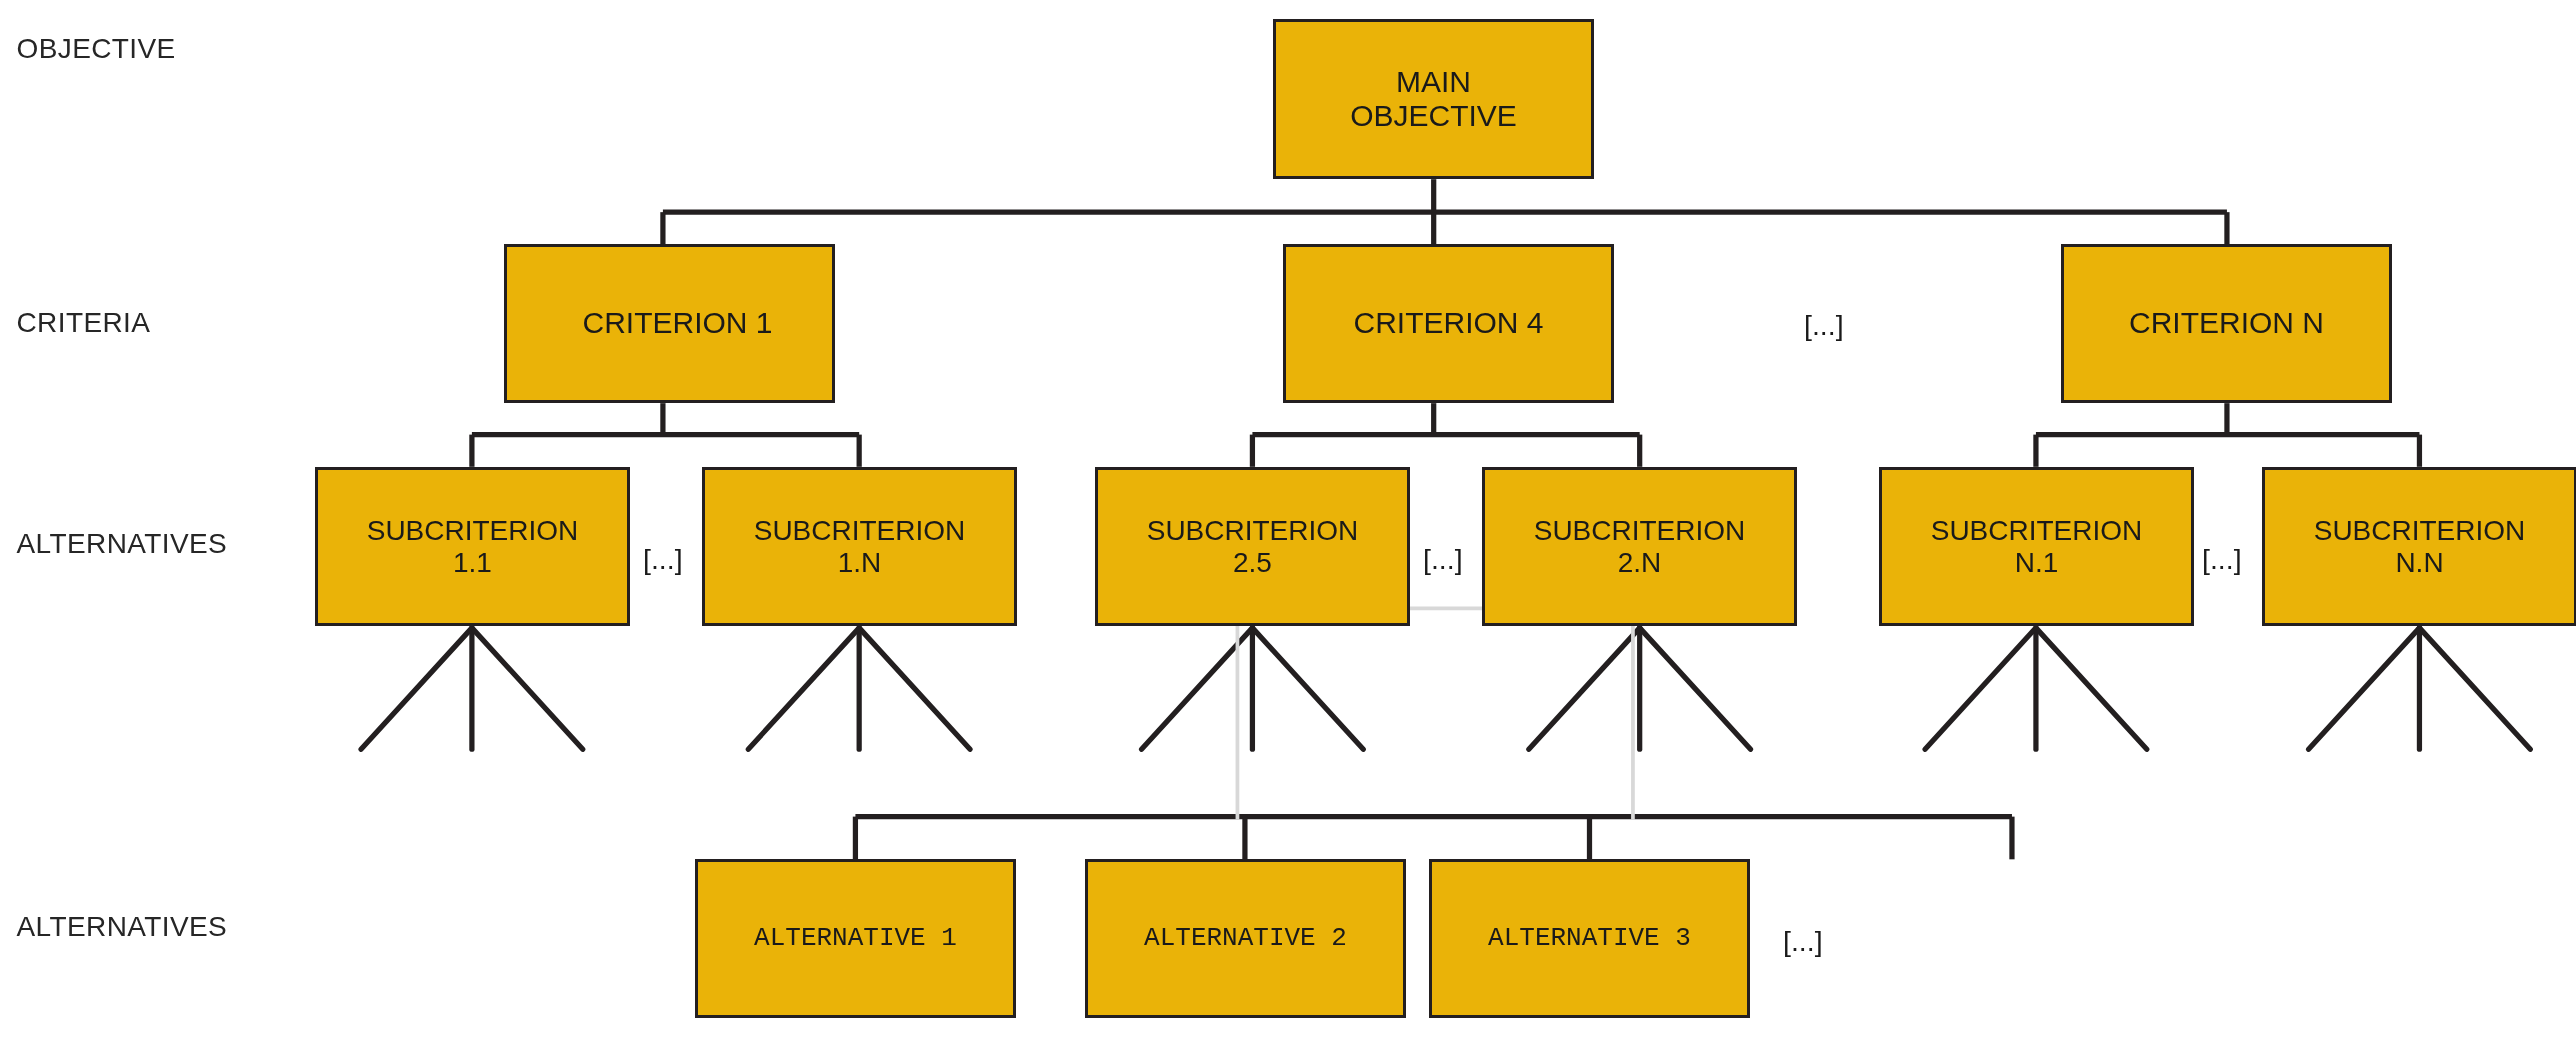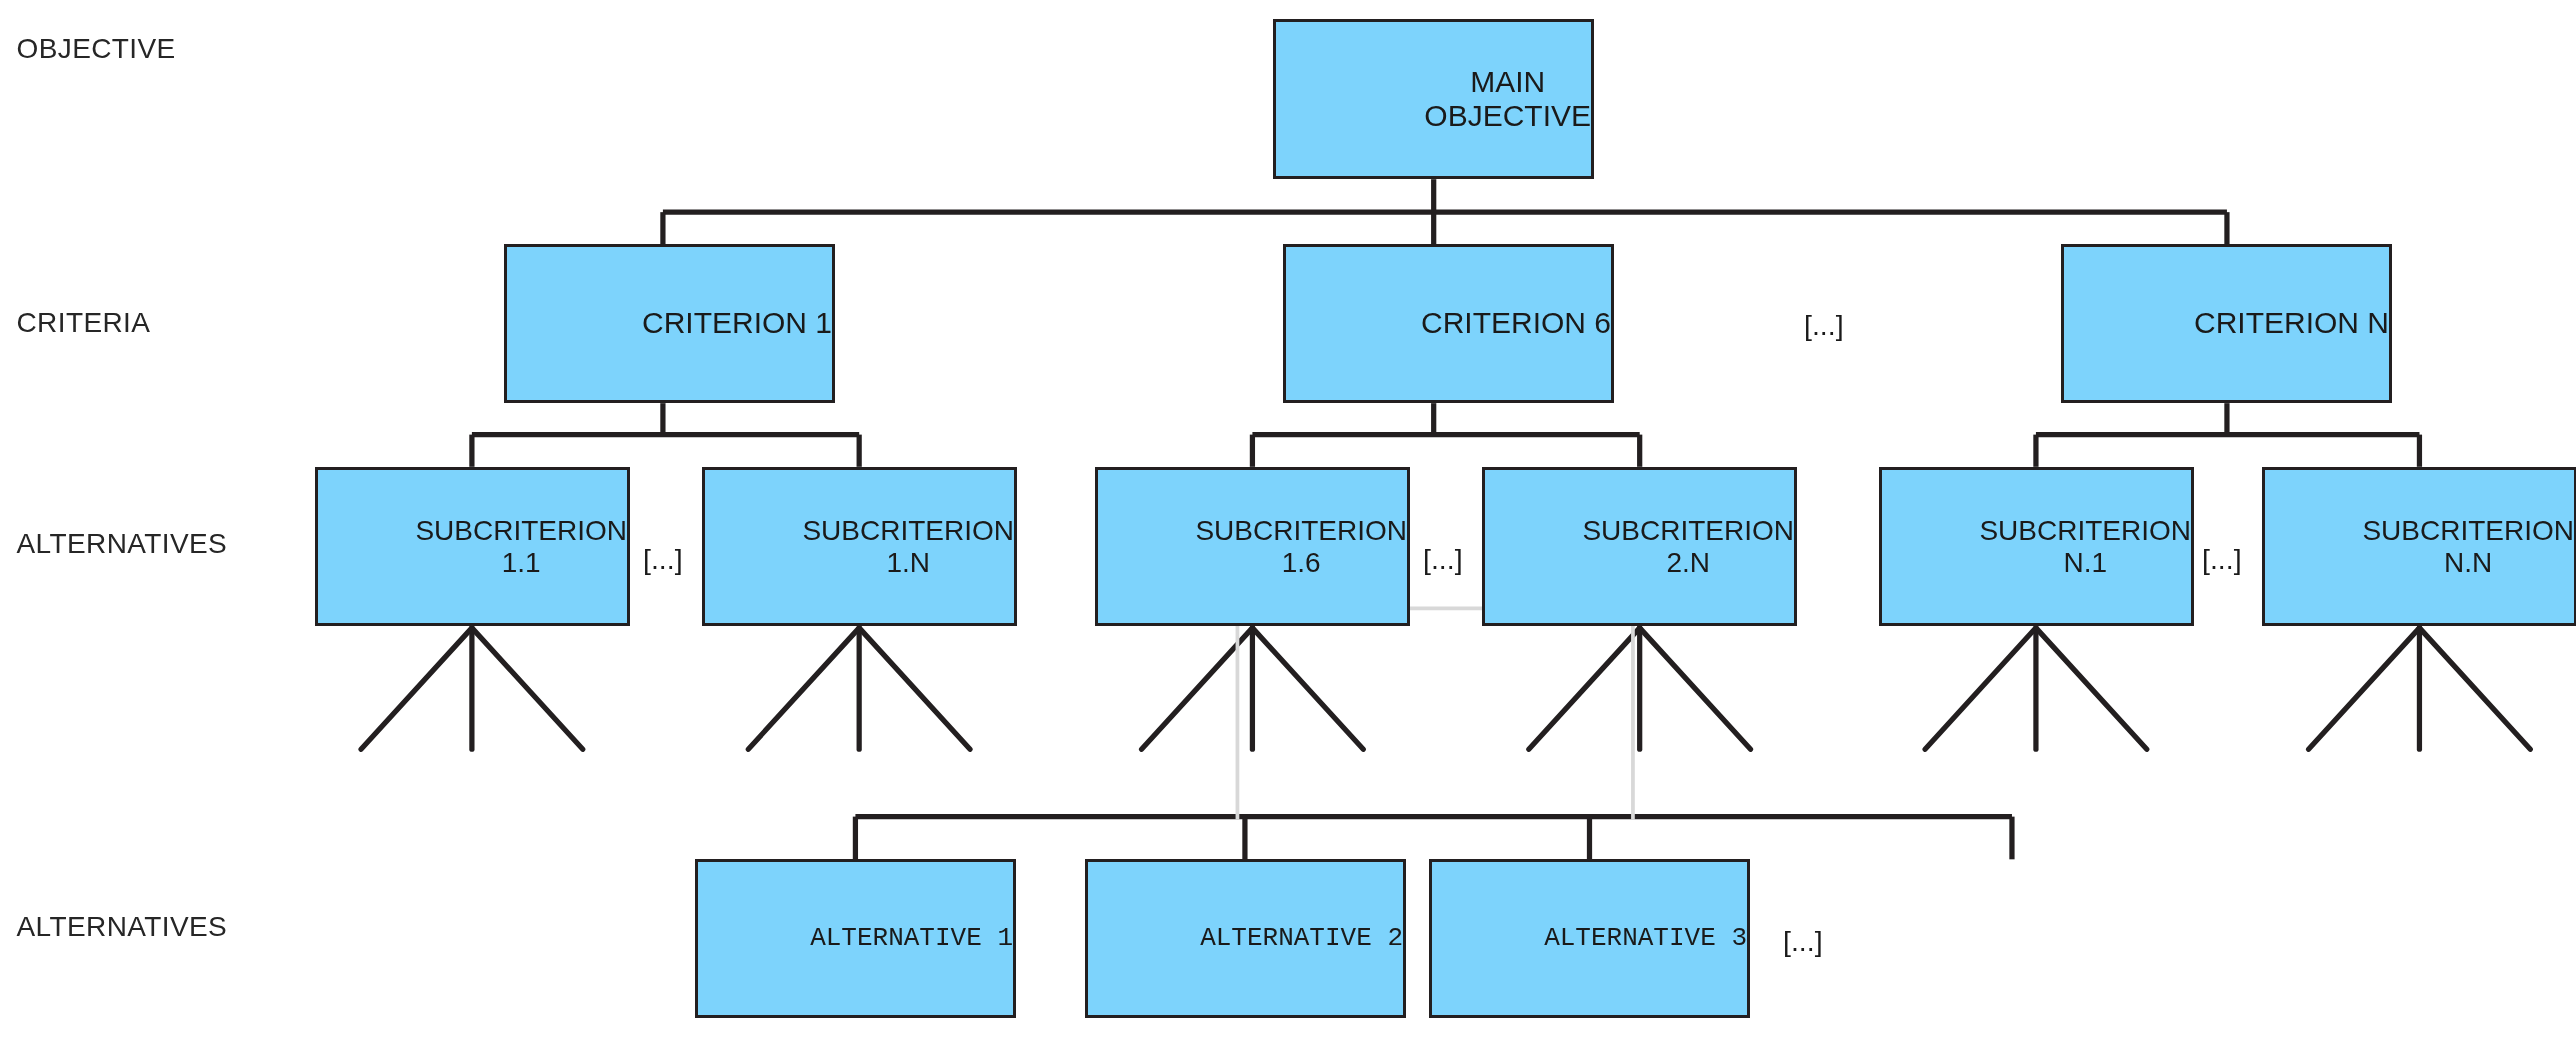--- a/index.html
+++ b/index.html
@@ -28,24 +28,24 @@
     font-family: "Liberation Sans", sans-serif;
     font-size: 28px;
     letter-spacing: 0.4px;
     white-space: nowrap;
     line-height: 1;
   }
   .node-box {
     position: absolute;
     box-sizing: border-box;
     border: 3.7px solid #231f20;
-    background: #7dd3fc;
+    background: #eab308;
     display: flex;
     align-items: center;
-    justify-content: flex-end;
+    justify-content: center;
     text-align: center;
     color: #1a1a1a;
     font-family: "Liberation Sans", sans-serif;
     line-height: 1.14;
   }
   .node-box.lvl-objective { font-size: 30px; }
   .node-box.lvl-criteria  { font-size: 30px; }
   .node-box.lvl-sub       { font-size: 28px; }
   .node-box.lvl-alt       { font-size: 26px; font-family: Liberation Mono, monospace; }
   .ellipsis {
@@ -142,21 +142,21 @@
     <div>
       <div>MAIN</div>
       <div>OBJECTIVE</div>
     </div>
   </div>
 
   <div class="node-box lvl-criteria" style="left:504px; top:244px; width:331px; height:159px;padding-left:16px;">
     <div>CRITERION 1</div>
   </div>
   <div class="node-box lvl-criteria" style="left:1283px; top:244px; width:331px; height:159px;">
-    <div>CRITERION 6</div>
+    <div>CRITERION 4</div>
   </div>
   <div class="node-box lvl-criteria" style="left:2061px; top:244px; width:331px; height:159px;">
     <div>CRITERION N</div>
   </div>
   <div class="ellipsis" style="left:1804px; top:311px;">[...]</div>
 
   <div class="node-box lvl-sub" style="left:315px; top:467px; width:315px; height:159px;">
     <div>
       <div>SUBCRITERION</div>
       <div>1.1</div>
@@ -164,21 +164,21 @@
   </div>
   <div class="node-box lvl-sub" style="left:702px; top:467px; width:315px; height:159px;">
     <div>
       <div>SUBCRITERION</div>
       <div>1.N</div>
     </div>
   </div>
   <div class="node-box lvl-sub" style="left:1095px; top:467px; width:315px; height:159px;">
     <div>
       <div>SUBCRITERION</div>
-      <div>1.6</div>
+      <div>2.5</div>
     </div>
   </div>
   <div class="node-box lvl-sub" style="left:1482px; top:467px; width:315px; height:159px;">
     <div>
       <div>SUBCRITERION</div>
       <div>2.N</div>
     </div>
   </div>
   <div class="node-box lvl-sub" style="left:1879px; top:467px; width:315px; height:159px;">
     <div>

